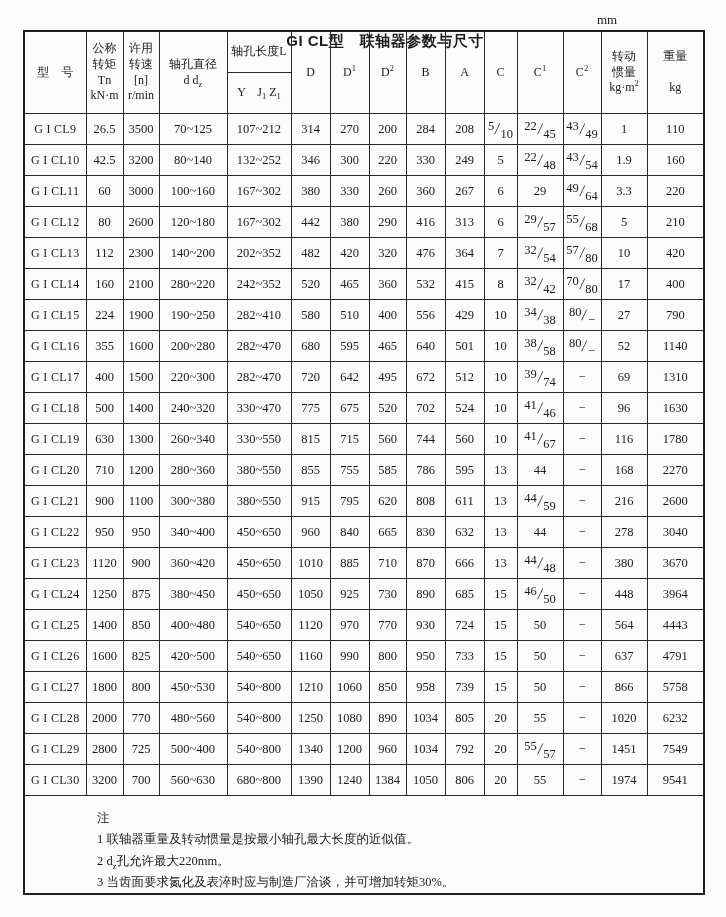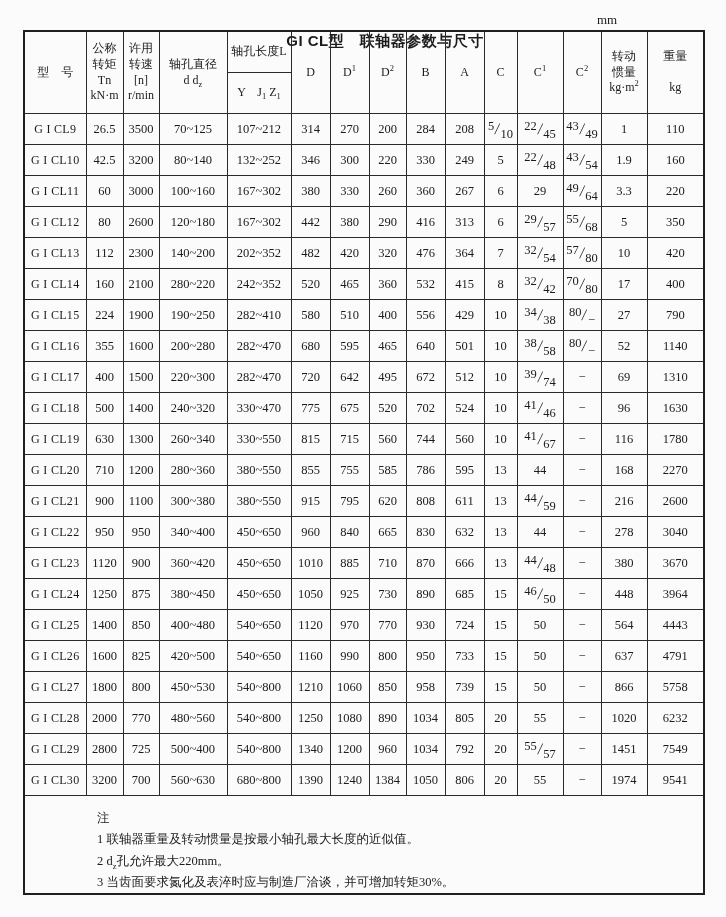--- a/index.html
+++ b/index.html
@@ -162,21 +162,21 @@
           <td>167~302</td>
           <td>442</td>
           <td>380</td>
           <td>290</td>
           <td>416</td>
           <td>313</td>
           <td>6</td>
           <td><span class="frac"><span class="fa">29</span><span class="fs">/</span><span class="fb">57</span></span></td>
           <td><span class="frac"><span class="fa">55</span><span class="fs">/</span><span class="fb">68</span></span></td>
           <td>5</td>
-          <td>350</td>
+          <td>210</td>
         </tr>
         <tr>
           <td class="model">G I CL13</td>
           <td>112</td>
           <td>2300</td>
           <td>140~200</td>
           <td>202~352</td>
           <td>482</td>
           <td>420</td>
           <td>320</td>

